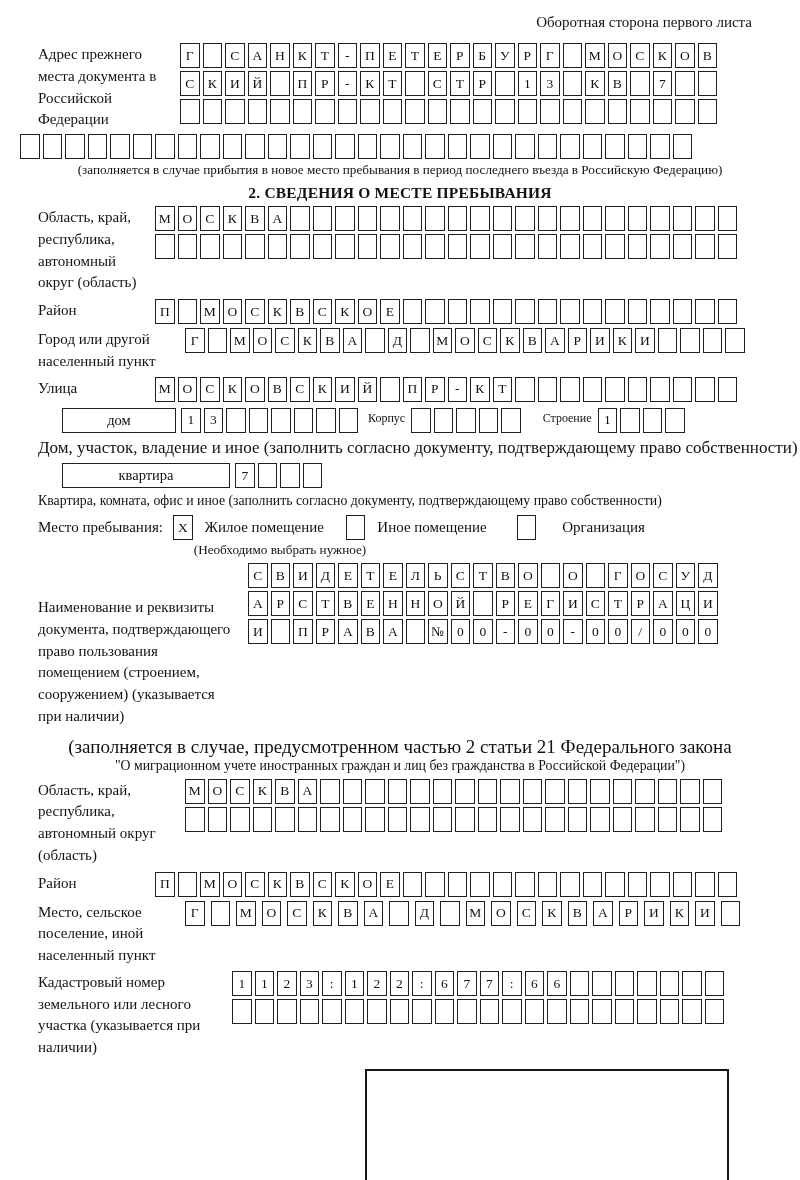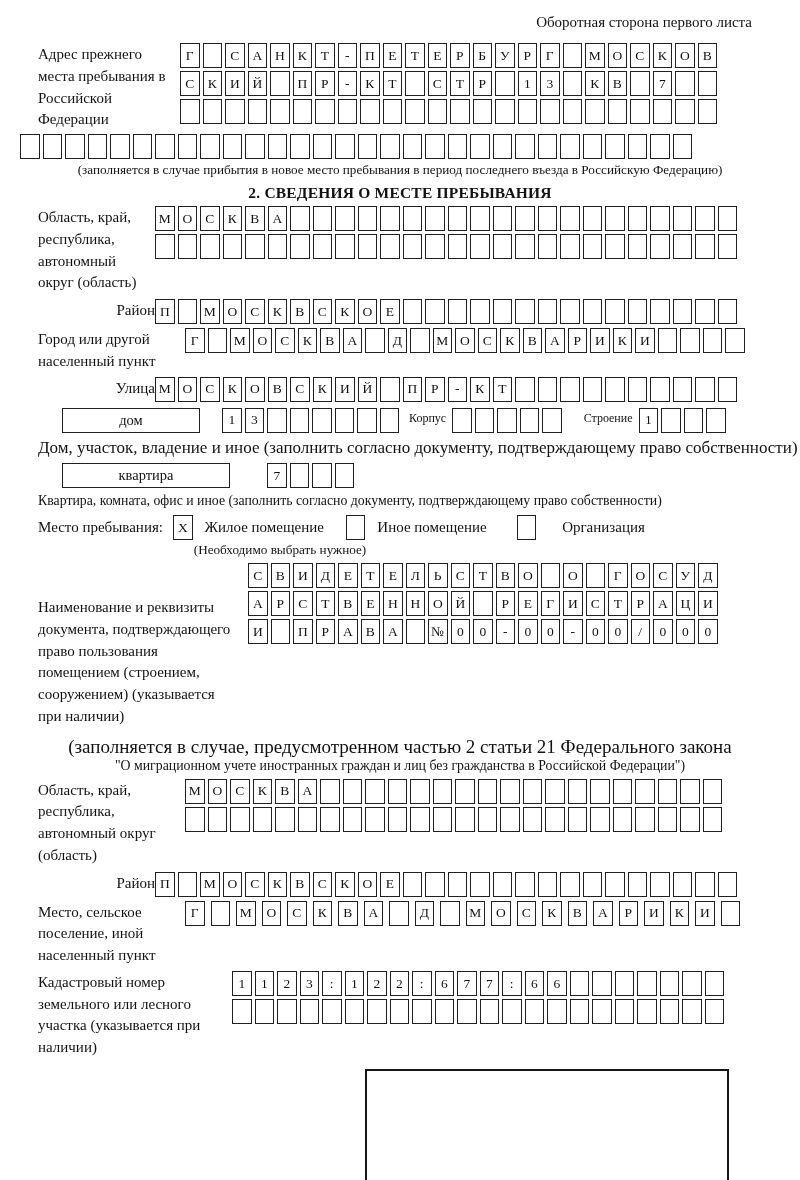--- a/index.html
+++ b/index.html
@@ -13,21 +13,21 @@
   
   .cells { display:flex; gap:3px; }
   .cell  { flex:0 0 auto; width:19.5px; height:25px; border:1.6px solid #1f1f1f;
            display:flex; align-items:center; justify-content:center;
            font-size:13.5px; line-height:1; background:#fff; }
   .cells-wide { gap:6px; }
   .vcol { display:flex; flex-direction:column; gap:3px; }
 
   .frow { display:flex; align-items:flex-start; margin-left:38px; }
   .lbl  { font-size:15px; line-height:1.45; padding-top:1px; }
-  .w142 { width:142px; } .w117 { width:117px;text-align:right; } .w147 { width:147px; }
+  .w142 { width:142px; } .w117 { width:117px; } .w147 { width:147px; }
   .w112 { width:112px; } .w210 { width:210px; padding-right:14px;margin-top:33px; } .w194 { width:194px; padding-right:20px; }
 
   .caption { font-size:13.2px; text-align:center; }
   .sec-title { font-size:15.5px; font-weight:bold; text-align:center; letter-spacing:.2px; }
 
   .widebox { border:1.6px solid #1f1f1f; height:25px; display:flex;
              align-items:center; justify-content:center; font-size:14.5px; }
   .inline-lbl { font-size:12px; padding:3px 6px 0 10px; white-space:nowrap; }
 
   .chk-row { display:flex; align-items:center; margin-left:38px; font-size:15px; }
@@ -39,21 +39,21 @@
   .mt5{margin-top:5px;} .mt6{margin-top:6px;} .mt8{margin-top:8px;} .mt12{margin-top:12px;}
 </style>
 </head>
 <body>
 
 <div class="page">
 
   <div class="top-note">Оборотная сторона первого листа</div>
 
   <div class="frow mt12">
-    <div class="lbl w142">Адрес прежнего места пребывания в Российской Федерации</div>
+    <div class="lbl w142">Адрес прежнего места документа в Российской Федерации</div>
     <div class="vcol">
       <div class="cells">
           <span class="cell">Г</span>
           <span class="cell"></span>
           <span class="cell">С</span>
           <span class="cell">А</span>
           <span class="cell">Н</span>
           <span class="cell">К</span>
           <span class="cell">Т</span>
           <span class="cell">-</span>
@@ -315,21 +315,21 @@
         <span class="cell"></span>
         <span class="cell"></span>
         <span class="cell"></span>
         <span class="cell"></span>
         <span class="cell"></span>
         <span class="cell"></span>
       </div>
   </div>
 
   <div class="frow mt6" style="margin-left:62px;">
-    <div class="widebox" style="width:138px; margin-right:22px;">дом</div>
+    <div class="widebox" style="width:114px; margin-right:5px;">дом</div>
     <div class="cells">
         <span class="cell">1</span>
         <span class="cell">3</span>
         <span class="cell"></span>
         <span class="cell"></span>
         <span class="cell"></span>
         <span class="cell"></span>
         <span class="cell"></span>
         <span class="cell"></span>
       </div>
@@ -344,21 +344,21 @@
     <div class="inline-lbl" style="padding-left:22px;">Строение</div>
     <div class="cells">
         <span class="cell">1</span>
         <span class="cell"></span>
         <span class="cell"></span>
         <span class="cell"></span>
       </div>
   </div>
   <div class="lbl mt2" style="margin-left:38px; font-size:17px;">Дом, участок, владение и иное (заполнить согласно документу, подтверждающему право собственности)</div>
 
-  <div class="frow mt3" style="margin-left:62px;gap:32px;">
+  <div class="frow mt3" style="margin-left:62px;">
     <div class="widebox" style="width:168px; margin-right:5px;">квартира</div>
     <div class="cells">
         <span class="cell">7</span>
         <span class="cell"></span>
         <span class="cell"></span>
         <span class="cell"></span>
       </div>
   </div>
   <div class="lbl mt2" style="margin-left:38px; font-size:13.8px;">Квартира, комната, офис и иное (заполнить согласно документу, подтверждающему право собственности)</div>
 

